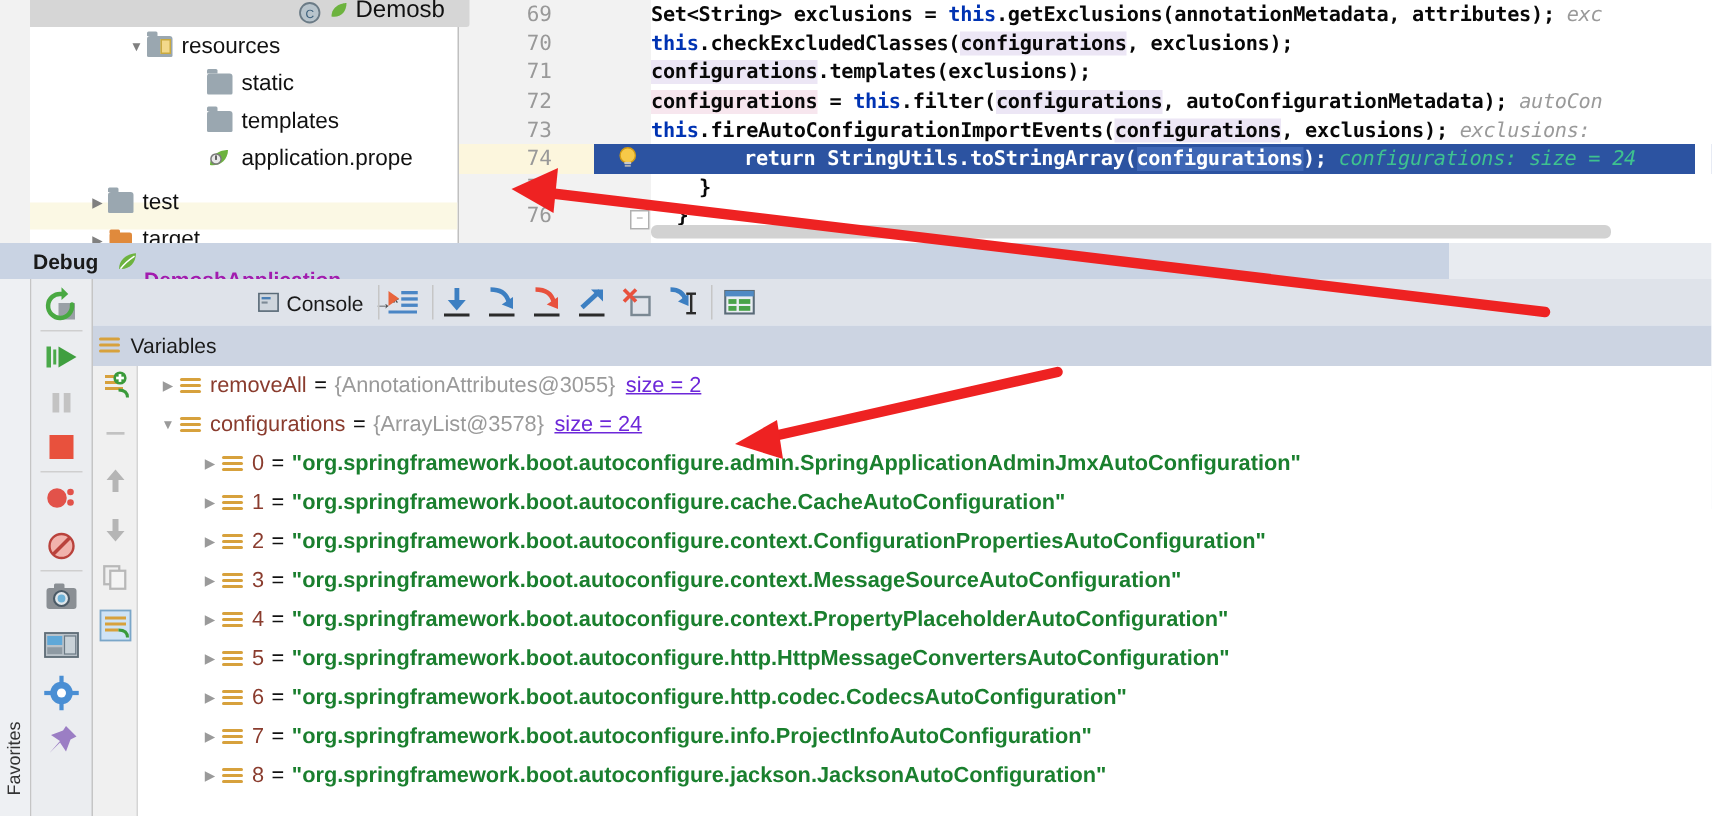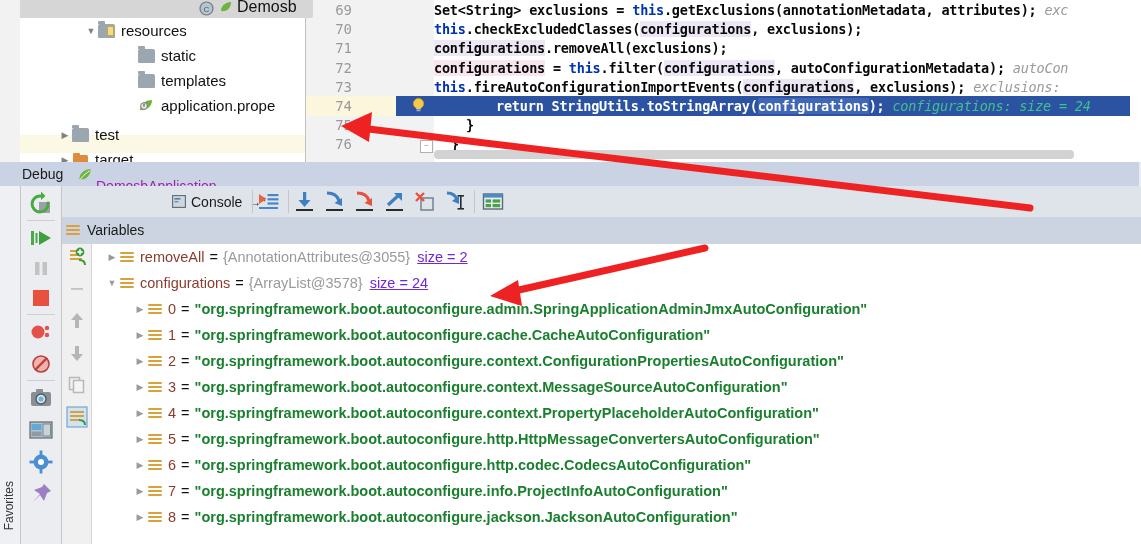--- a/index.html
+++ b/index.html
@@ -26,39 +26,39 @@
   .folder{background:#9aa7b0;border-radius:2px 2px 1px 1px;}
   .folder:before{content:"";position:absolute;left:0;top:-3px;width:7px;height:3px;background:#9aa7b0;border-radius:1px 1px 0 0;}
   .folder.res{background:#9aa7b0;}
   .folder.res:after{content:"";position:absolute;right:1px;top:2px;width:7px;height:10px;background:#f3d98b;border:1px solid #c9a93f;box-sizing:border-box;}
   .leaf-icon{width:17px;height:15px;margin-right:6px;flex:none;}
   .tree-sel{position:absolute;left:0;width:285px;height:18px;background:#fbf8e4;}
 
   
   .editor{position:absolute;left:306px;top:0;width:835px;height:162px;background:#ffffff;overflow:hidden;}
   .gutter{position:absolute;left:0;top:0;width:128px;height:162px;background:#f2f2f2;border-right:0;}
-  .gnum{position:absolute;left:0;width:46px;text-align:right;font-family:"DejaVu Sans Mono",monospace;font-size:14px;color:#999999;}
+  .gnum{position:absolute;left:16px;width:46px;text-align:right;font-family:"DejaVu Sans Mono",monospace;font-size:14px;color:#999999;}
   .gline74{position:absolute;left:0;top:96px;width:128px;height:20px;background:#fcf6dd;}
   .codeline{position:absolute;left:128px;white-space:nowrap;font-family:"DejaVu Sans Mono",monospace;font-size:13.5px;font-weight:bold;letter-spacing:-0.2px;}
   .hl74{position:absolute;left:90px;top:96px;width:745px;height:20px;background:#2c53a1;}
   .bulb{position:absolute;left:104px;top:97px;width:17px;height:17px;}
   .kw{color:#0033b3;}
   .txt{color:#080808;}
   .fld{color:#080808;background:#ece6f5;}
   .fld2{color:#080808;background:#f7e6ee;}
   .hint{color:#9a9a9a;font-style:italic;font-weight:normal;}
   .hint-g{color:#3ec28f;font-style:italic;font-weight:normal;text-align:right;}
   .white{color:#ffffff;}
   .vscroll{position:absolute;right:0;top:0;width:11px;height:162px;background:#ffffff;}
   .hscroll{position:absolute;left:128px;top:150px;width:640px;height:9px;background:#d2d2d2;border-radius:4px;}
   .foldmark{position:absolute;left:114px;top:140px;width:11px;height:11px;border:1px solid #b0b0b0;color:#909090;font-size:8px;text-align:center;line-height:10px;background:#fff;}
 
   
   .debug-wrap{position:absolute;left:0;top:162px;width:1141px;height:382px;background:#e8ebf0;}
-  .dbg-title{position:absolute;left:0;top:0;width:1139px;height:24px;background:#c9d3e3;}
+  .dbg-title{position:absolute;left:0;top:0;width:966px;height:24px;background:#c9d3e3;font-weight:bold;}
   .dbg-title-txt{position:absolute;left:22px;top:4px;font-size:14px;color:#1a1a1a;}
   .spring-leaf{position:absolute;left:77px;top:5px;width:16px;height:15px;}
   .dbg-app{position:absolute;left:96px;top:16px;font-size:14px;color:#a21caf;}
 
   .dbg-left{position:absolute;left:0;top:24px;width:20px;height:358px;background:#eef0f3;border-right:1px solid #c5c5c5;}
   .fav-vert{position:absolute;left:2px;top:295px;writing-mode:vertical-rl;transform:rotate(180deg);font-size:12px;color:#333;}
 
   .dbg-sidebar{position:absolute;left:21px;top:24px;width:40px;height:358px;background:#ebedf0;border-right:1px solid #c5c5c5;}
   .sb-btn{position:absolute;left:6px;width:28px;height:28px;}
   .sb-sep{position:absolute;left:6px;width:28px;height:1px;background:#cfcfcf;}
@@ -187,21 +187,21 @@
         </div>
       <div class="hl74"></div>
       <svg class="bulb" viewBox="0 0 18 18">
         <circle cx="9" cy="7" r="5.4" fill="#f7c948" stroke="#d19b14" stroke-width="1"></circle>
         <rect x="6.6" y="11.6" width="4.8" height="1.5" fill="#c8c8c8"></rect>
         <rect x="6.9" y="13.6" width="4.2" height="1.4" fill="#b0b0b0"></rect>
       </svg>
       <div id="code-lines">
           <div class="codeline" style="top: 2px; left: 128px;"><span class="txt">Set&lt;String&gt; exclusions = </span><span class="kw">this</span><span class="txt">.getExclusions(annotationMetadata, attributes);</span><span class="hint">  exc</span></div>
           <div class="codeline" style="top: 21.2px; left: 128px;"><span class="kw">this</span><span class="txt">.checkExcludedClasses(</span><span class="fld">configurations</span><span class="txt">, exclusions);</span></div>
-          <div class="codeline" style="top: 40.4px; left: 128px;"><span class="fld">configurations</span><span class="txt">.removeAll(exclusions);</span></div>
+          <div class="codeline" style="top: 40.4px; left: 128px;"><span class="fld">configurations</span><span class="txt">.templates(exclusions);</span></div>
           <div class="codeline" style="top: 59.6px; left: 128px;"><span class="fld2">configurations</span><span class="txt"> = </span><span class="kw">this</span><span class="txt">.filter(</span><span class="fld">configurations</span><span class="txt">, autoConfigurationMetadata);</span><span class="hint">  autoCon</span></div>
           <div class="codeline" style="top: 78.8px; left: 128px;"><span class="kw">this</span><span class="txt">.fireAutoConfigurationImportEvents(</span><span class="fld">configurations</span><span class="txt">, exclusions);</span><span class="hint">  exclusions:</span></div>
           <div class="codeline" style="top: 98px; left: 190px;"><span class="white" style="font-weight: bold;">return</span><span class="white"> StringUtils.toStringArray(</span><span class="white" style="background: rgb(63, 103, 181);">configurations</span><span class="white">);</span><span class="hint-g">  configurations:   size = 24</span></div>
           <div class="codeline" style="top: 117.2px; left: 160px;"><span class="txt">}</span></div>
           <div class="codeline" style="top: 136.4px; left: 145px;"><span class="txt">}</span></div>
         </div>
       <div class="hscroll"></div>
       <div class="foldmark">−</div>
       <div class="vscroll"></div>
     </div>

